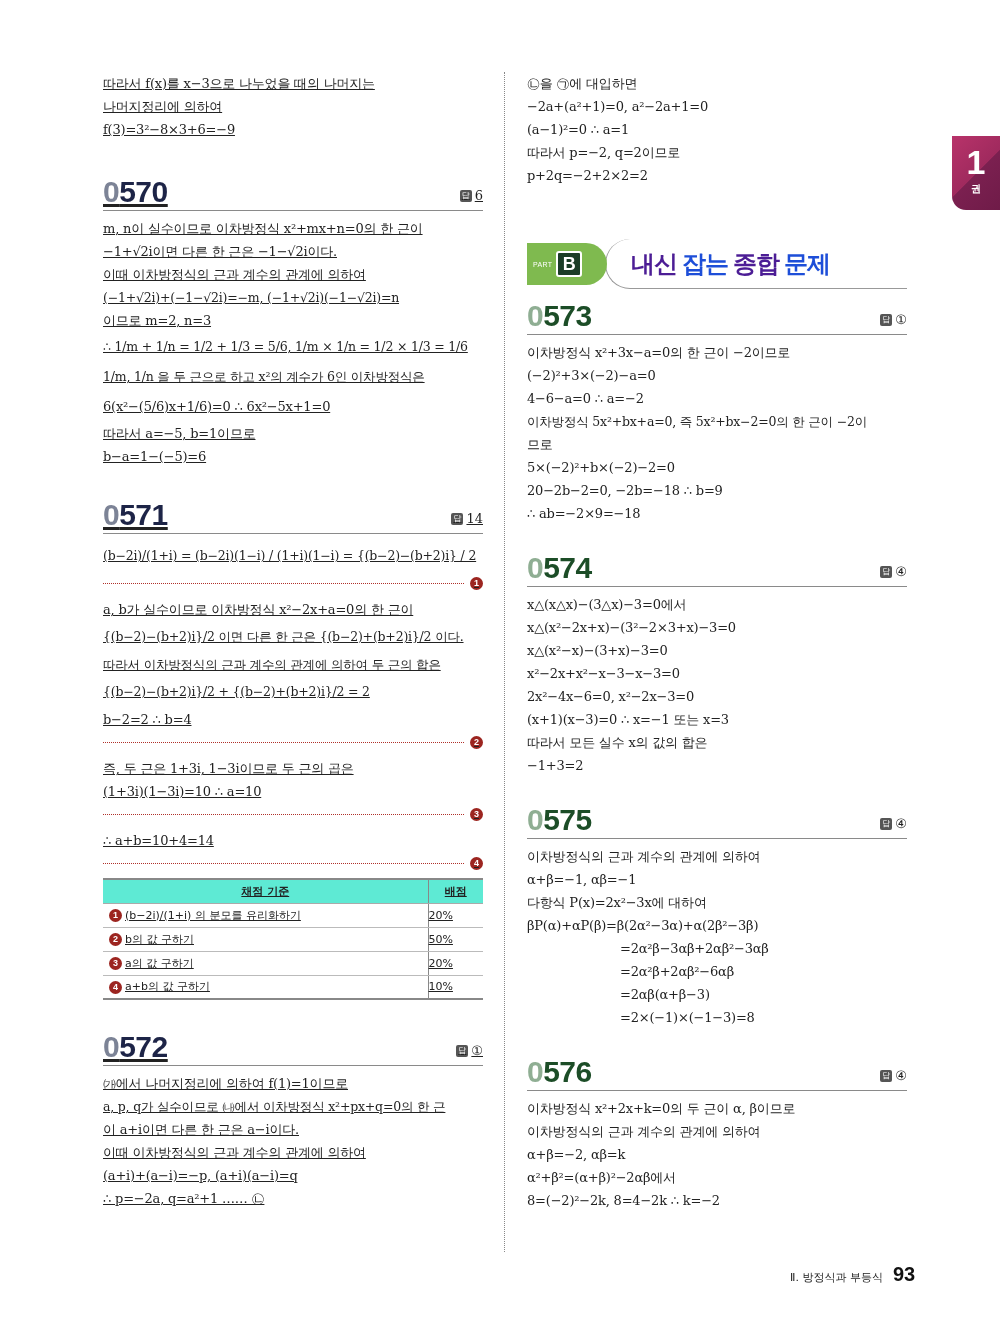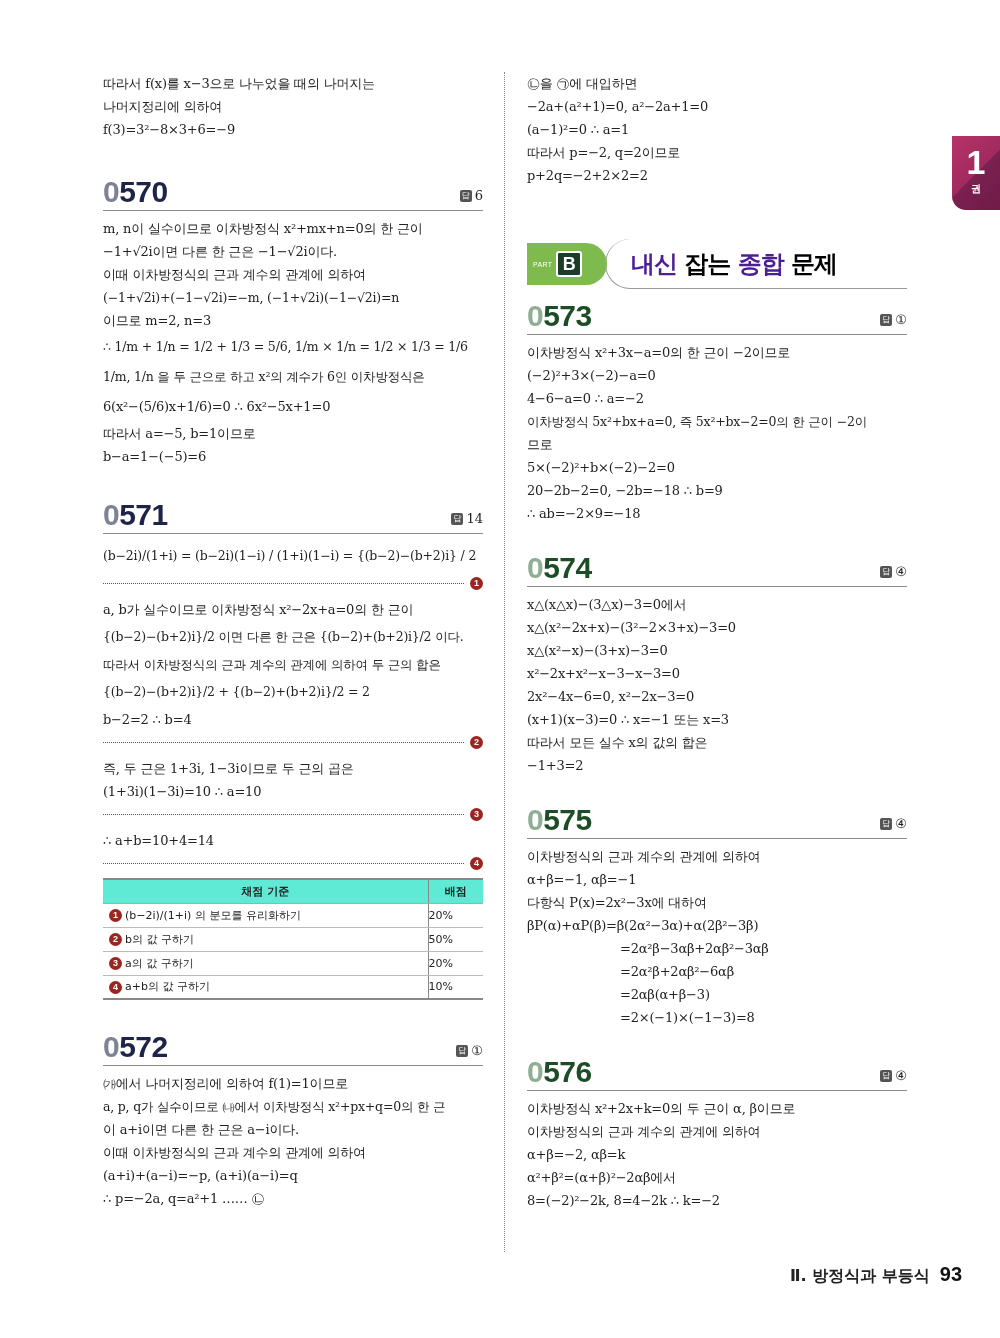--- a/index.html
+++ b/index.html
@@ -1,19 +1,19 @@
 <!DOCTYPE html>
 <html><head>
 <meta charset="utf-8">
 <style>
   * { box-sizing: border-box; margin: 0; padding: 0; }
   html, body { width: 1000px; height: 1338px; background: #ffffff; }
   body { position: relative; font-family: "DejaVu Sans", sans-serif; color: #222; overflow: hidden; }
   .col { position: absolute; top: 72px; }
-  .col-left { left: 103px; width: 380px; }
+  .col-left { left: 103px; width: 380px; text-decoration: underline; }
   .col-right { left: 527px; width: 380px; }
   .divider { position: absolute; left: 504px; top: 72px; height: 1180px; border-left: 1px dotted #888; }
   .line { font-size: 13px; line-height: 23px; white-space: nowrap; font-family: "DejaVu Serif", serif; letter-spacing: -0.2px; }
   .line.small { font-size: 12.5px; }
   .prob-head { display: flex; justify-content: space-between; align-items: flex-end; border-bottom: 1px solid #8a8a8a; padding-bottom: 3px; margin-bottom: 6px; height: 40px; }
   .prob-num { font-family: "Liberation Sans", sans-serif; font-weight: bold; font-size: 30px; letter-spacing: -0.5px; line-height: 30px; }
   .prob-num .zero-l { color: #7c8396; }
   .prob-num .rest-l { color: #1d2447; }
   .prob-num .zero-r { color: #8fae93; }
   .prob-num .rest-r { color: #1c4d27; }
@@ -30,27 +30,27 @@
   .rub-badge { display: inline-block; width: 13px; height: 13px; border-radius: 50%; background: #9c2520; color: #fff; font-size: 9px; font-weight: bold; text-align: center; line-height: 13px; margin-right: 3px; font-family: "Liberation Sans", sans-serif; vertical-align: middle; }
   .indent { padding-left: 93px; }
   
   .partb { position: relative; height: 50px; margin-top: 52px; margin-bottom: 6px; display: flex; align-items: center; }
   .partb-tab { position: relative; width: 80px; height: 42px; background: #7fba4f; border-radius: 0 22px 22px 0; display: flex; align-items: center; padding-left: 6px; }
   .partb-tab .part { color: #fff; font-size: 7px; font-family: "Liberation Sans", sans-serif; letter-spacing: 0.3px; }
   .partb-tab .bletter { margin-left: 4px; width: 26px; height: 26px; background: #1b3d27; border: 2px solid #fff; color: #fff; font-weight: bold; font-size: 18px; line-height: 22px; text-align: center; border-radius: 3px; font-family: "Liberation Sans", sans-serif; }
   .partb-curve { position: absolute; left: 78px; top: 0; width: 302px; height: 50px; border-top: 1px solid #999; border-bottom: 1px solid #999; border-left: 1px solid #999; border-radius: 26px 0 0 26px; border-top: none; }
   .partb-title { margin-left: 24px; font-size: 24px; font-weight: bold; font-family: "DejaVu Sans", sans-serif; letter-spacing: -1px; }
   .partb-title .g { color: #4c1d95; }
-  .partb-title .k { color: #000000; }
+  .partb-title .k { color: #1d4ed8; font-family: Liberation Serif, serif; }
   
   .side-tab { position: absolute; left: 952px; top: 136px; width: 48px; height: 74px; background: linear-gradient(135deg, #b8336a 0%, #a02a5e 50%, #7b2050 51%, #6f1b48 100%); border-radius: 0 0 0 14px; color: #fff; text-align: center; }
   .side-tab .vol-num { font-family: "Liberation Sans", sans-serif; font-weight: bold; font-size: 34px; line-height: 40px; margin-top: 6px; }
   .side-tab .vol-label { font-size: 10px; font-weight: bold; line-height: 14px; }
   .footer { position: absolute; left: 790px; top: 1263px; display: flex; align-items: baseline; gap: 10px; }
-  .footer .chap { font-size: 16px; font-weight: bold; color: #222; }
+  .footer .chap { font-size: 11px; font-weight: normal; color: #222; }
   .footer .pg { font-family: "Liberation Sans", sans-serif; font-weight: bold; font-size: 20px; color: #111; }
 </style>
 </head>
 <body>
 
 <div class="side-tab">
   <div class="vol-num">1</div>
   <div class="vol-label">권</div>
 </div>
 

